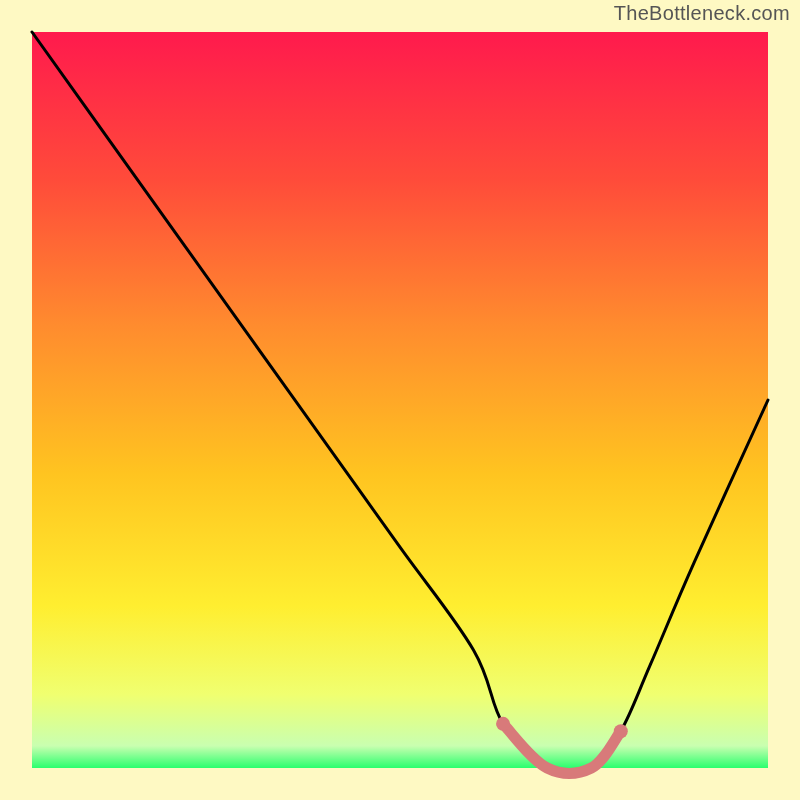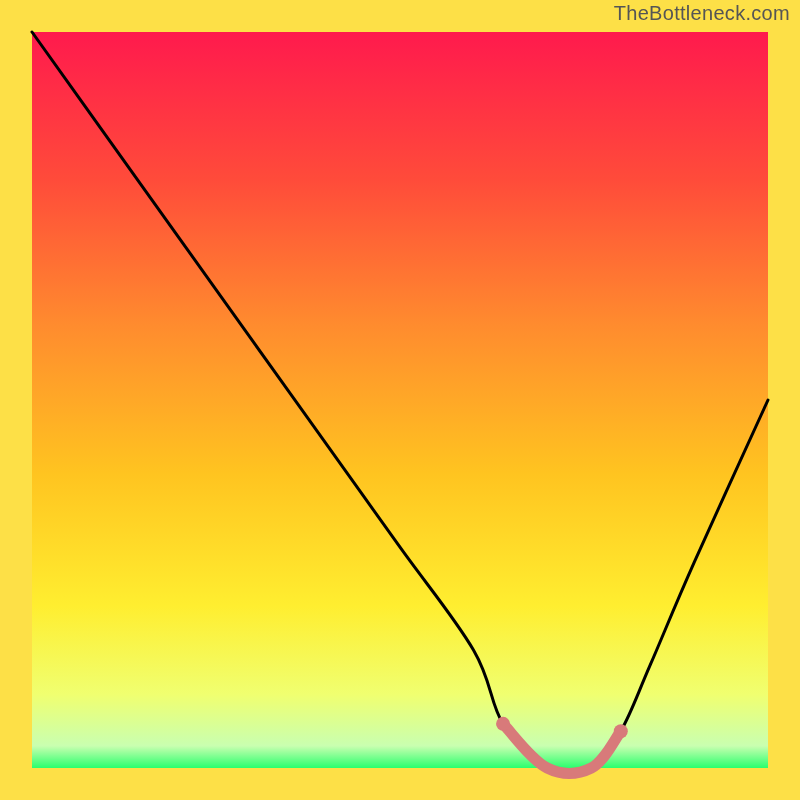--- a/index.html
+++ b/index.html
@@ -8,21 +8,21 @@
     background: #000;
     width: 800px;
     height: 800px;
     overflow: hidden;
     font-family: Arial, Helvetica, sans-serif;
   }
   .stage {
     position: relative;
     width: 800px;
     height: 800px;
-    background: #fde047;
+    background: #fef9c3;
   }
   .watermark {
     position: absolute;
     top: 2px;
     right: 10px;
     color: #555;
     font-size: 20px;
     font-weight: 500;
     letter-spacing: 0.3px;
     z-index: 5;

